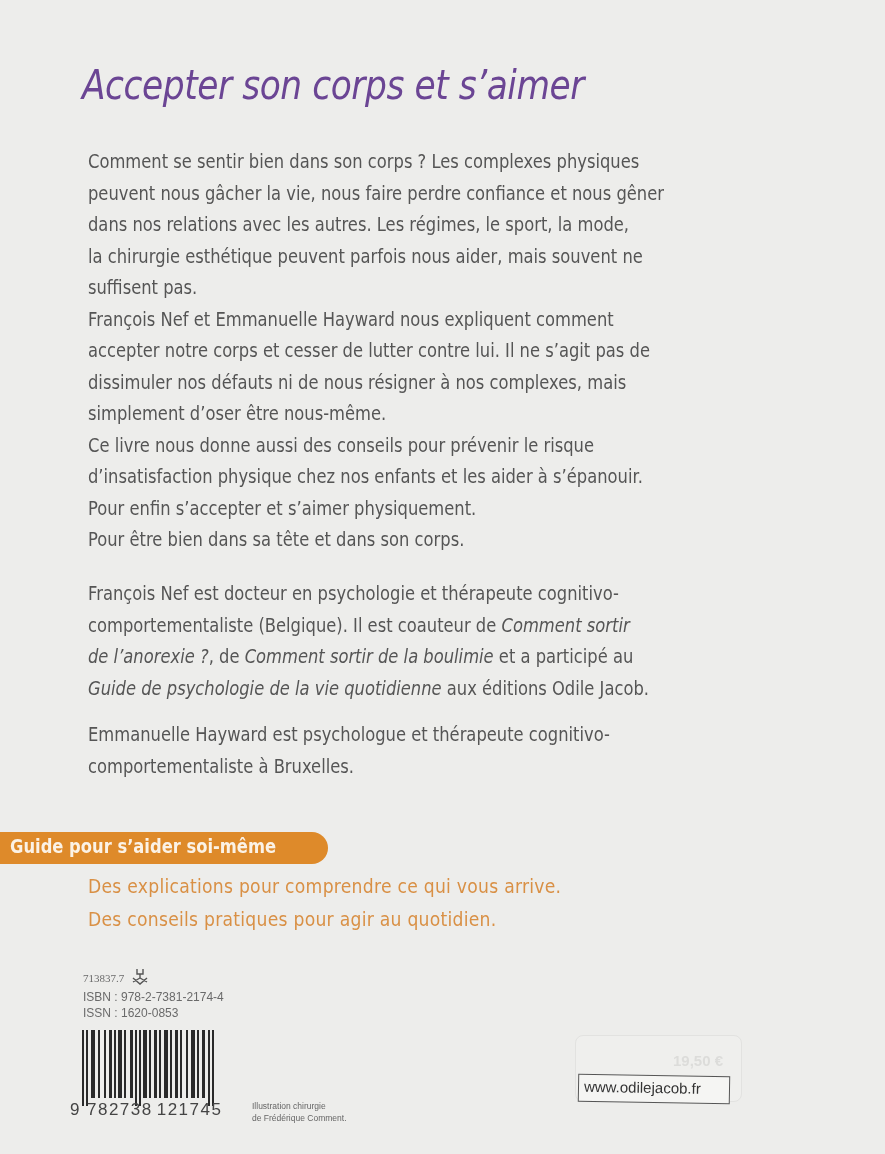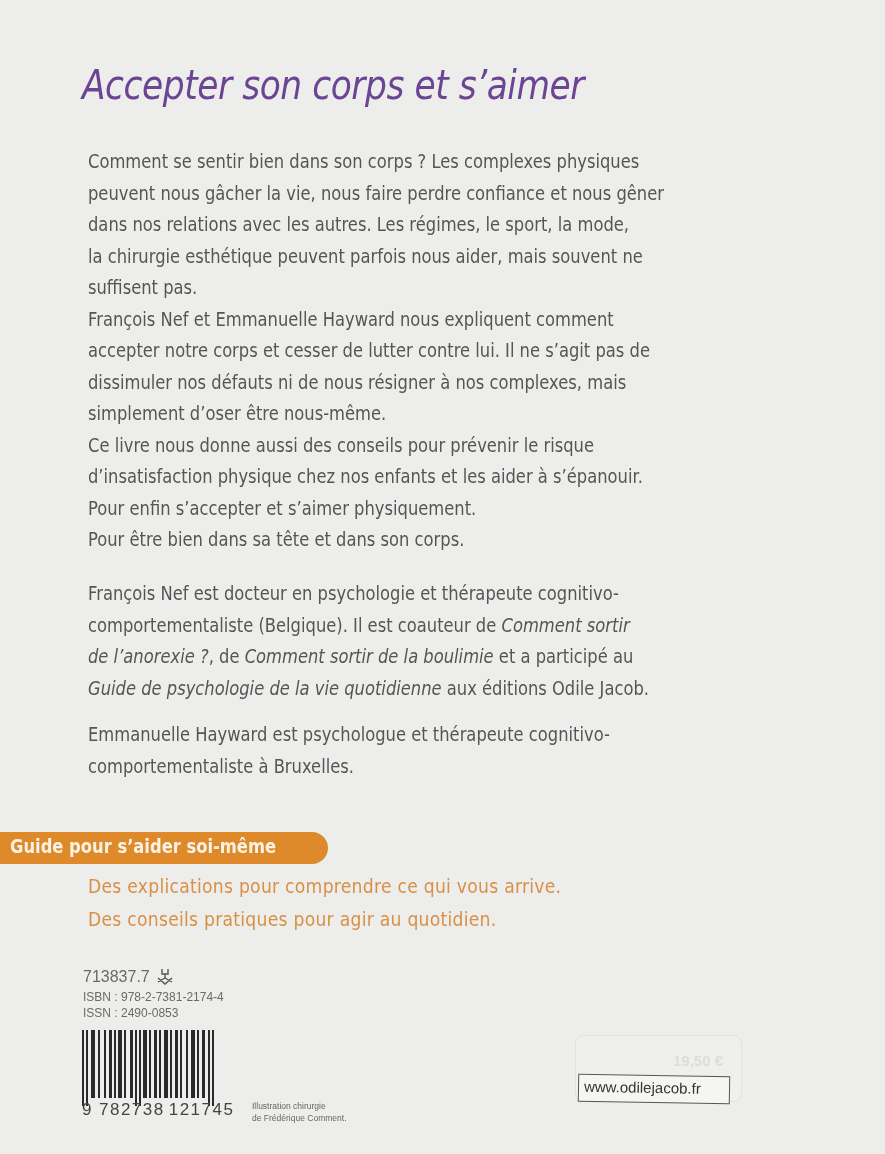--- a/index.html
+++ b/index.html
@@ -86,21 +86,21 @@
     .codes {
       position: absolute;
       left: 83px;
       top: 968px;
       font-family: "Liberation Sans", sans-serif;
       font-size: 12px;
       line-height: 16px;
       color: #6a6a6a;
     }
     .codes .row { white-space: nowrap; }
-    .codes .code-number { font-size: 16px; }
+    .codes .code-number { font-size: 11px; font-family: Liberation Serif, serif; }
     .logo-glyph {
       display: inline-block;
       vertical-align: -3px;
       margin-left: 3px;
     }
 
     .barcode {
       position: absolute;
       left: 82px;
       top: 1030px;
@@ -110,21 +110,21 @@
       align-items: flex-start;
     }
     .barcode .bar {
       height: 68px;
       background: #2a2a2a;
     }
     .barcode .bar.long { height: 76px; }
     .barcode .gap { height: 68px; }
     .barcode-digits {
       position: absolute;
-      left: 82px;
+      left: 70px;
       top: 1100px;
       font-family: "Liberation Sans", sans-serif;
       font-size: 17px;
       color: #444;
       letter-spacing: 1.5px;
       white-space: nowrap;
     }
     .barcode-digits .first { margin-right: 6px; }
     .barcode-digits .mid { margin-left: 4px; }
 
@@ -227,21 +227,21 @@
       <span class="code-number">713837.7</span>
       <span class="logo-glyph">
         <svg width="18" height="17" viewBox="0 0 18 17">
           <path d="M6 1 L6 6 L12 6 L12 1" fill="none" stroke="#555" stroke-width="1.4"></path>
           <path d="M9 6 L9 10" stroke="#555" stroke-width="1.4"></path>
           <path d="M9 10 L2 14 M9 10 L16 14 M2 10 L9 16 L16 10" fill="none" stroke="#555" stroke-width="1.4"></path>
         </svg>
       </span>
     </div>
     <div class="row">ISBN : 978-2-7381-2174-4</div>
-    <div class="row">ISSN : 2490-0853</div>
+    <div class="row">ISSN : 1620-0853</div>
   </div>
 
   <div class="barcode">
     <div class="bar long" style="width:2px"></div>
       <div class="gap" style="width:2px"></div>
     <div class="bar long" style="width:2px"></div>
       <div class="gap" style="width:3px"></div>
     <div class="bar" style="width:4px"></div>
       <div class="gap" style="width:3px"></div>
     <div class="bar" style="width:2px"></div>

